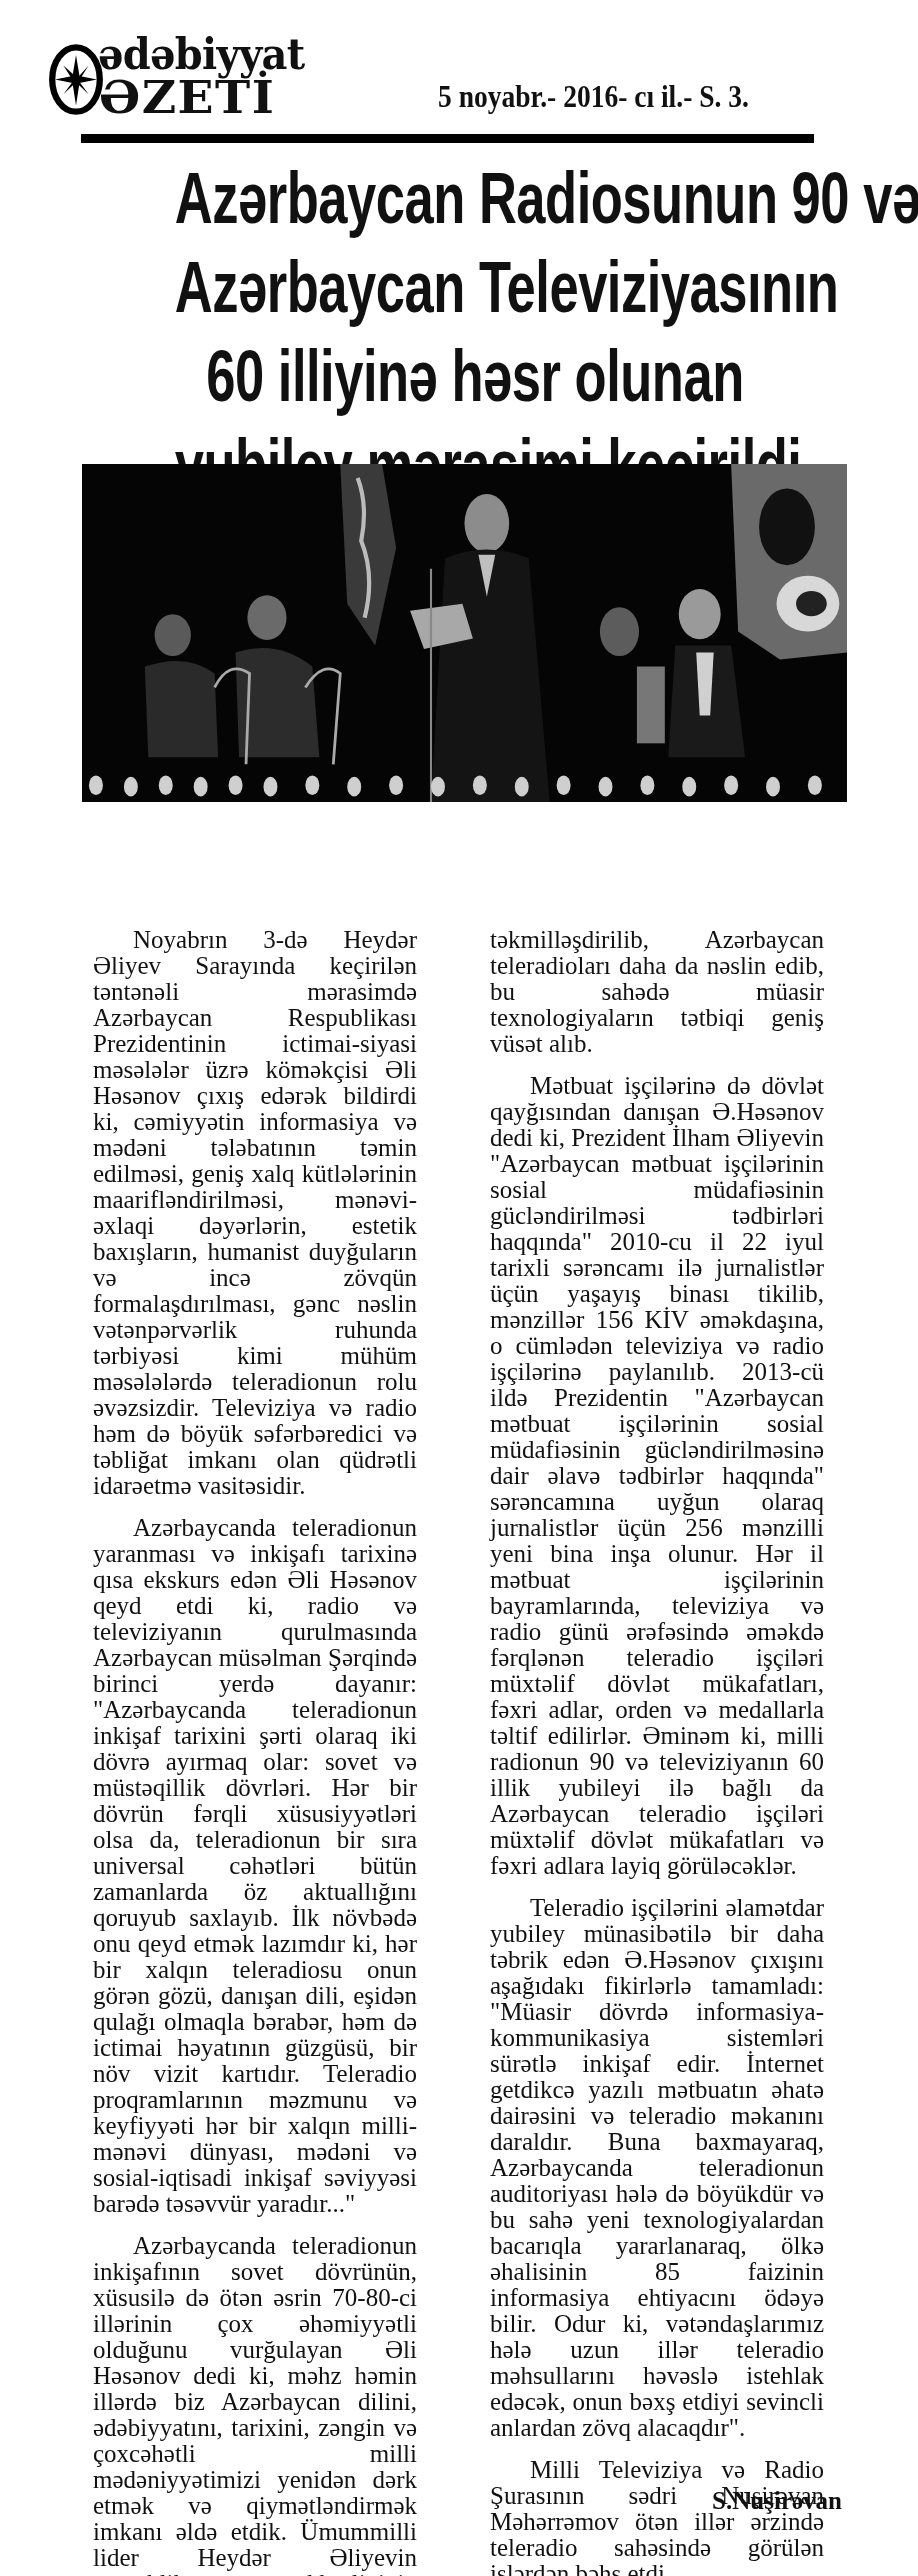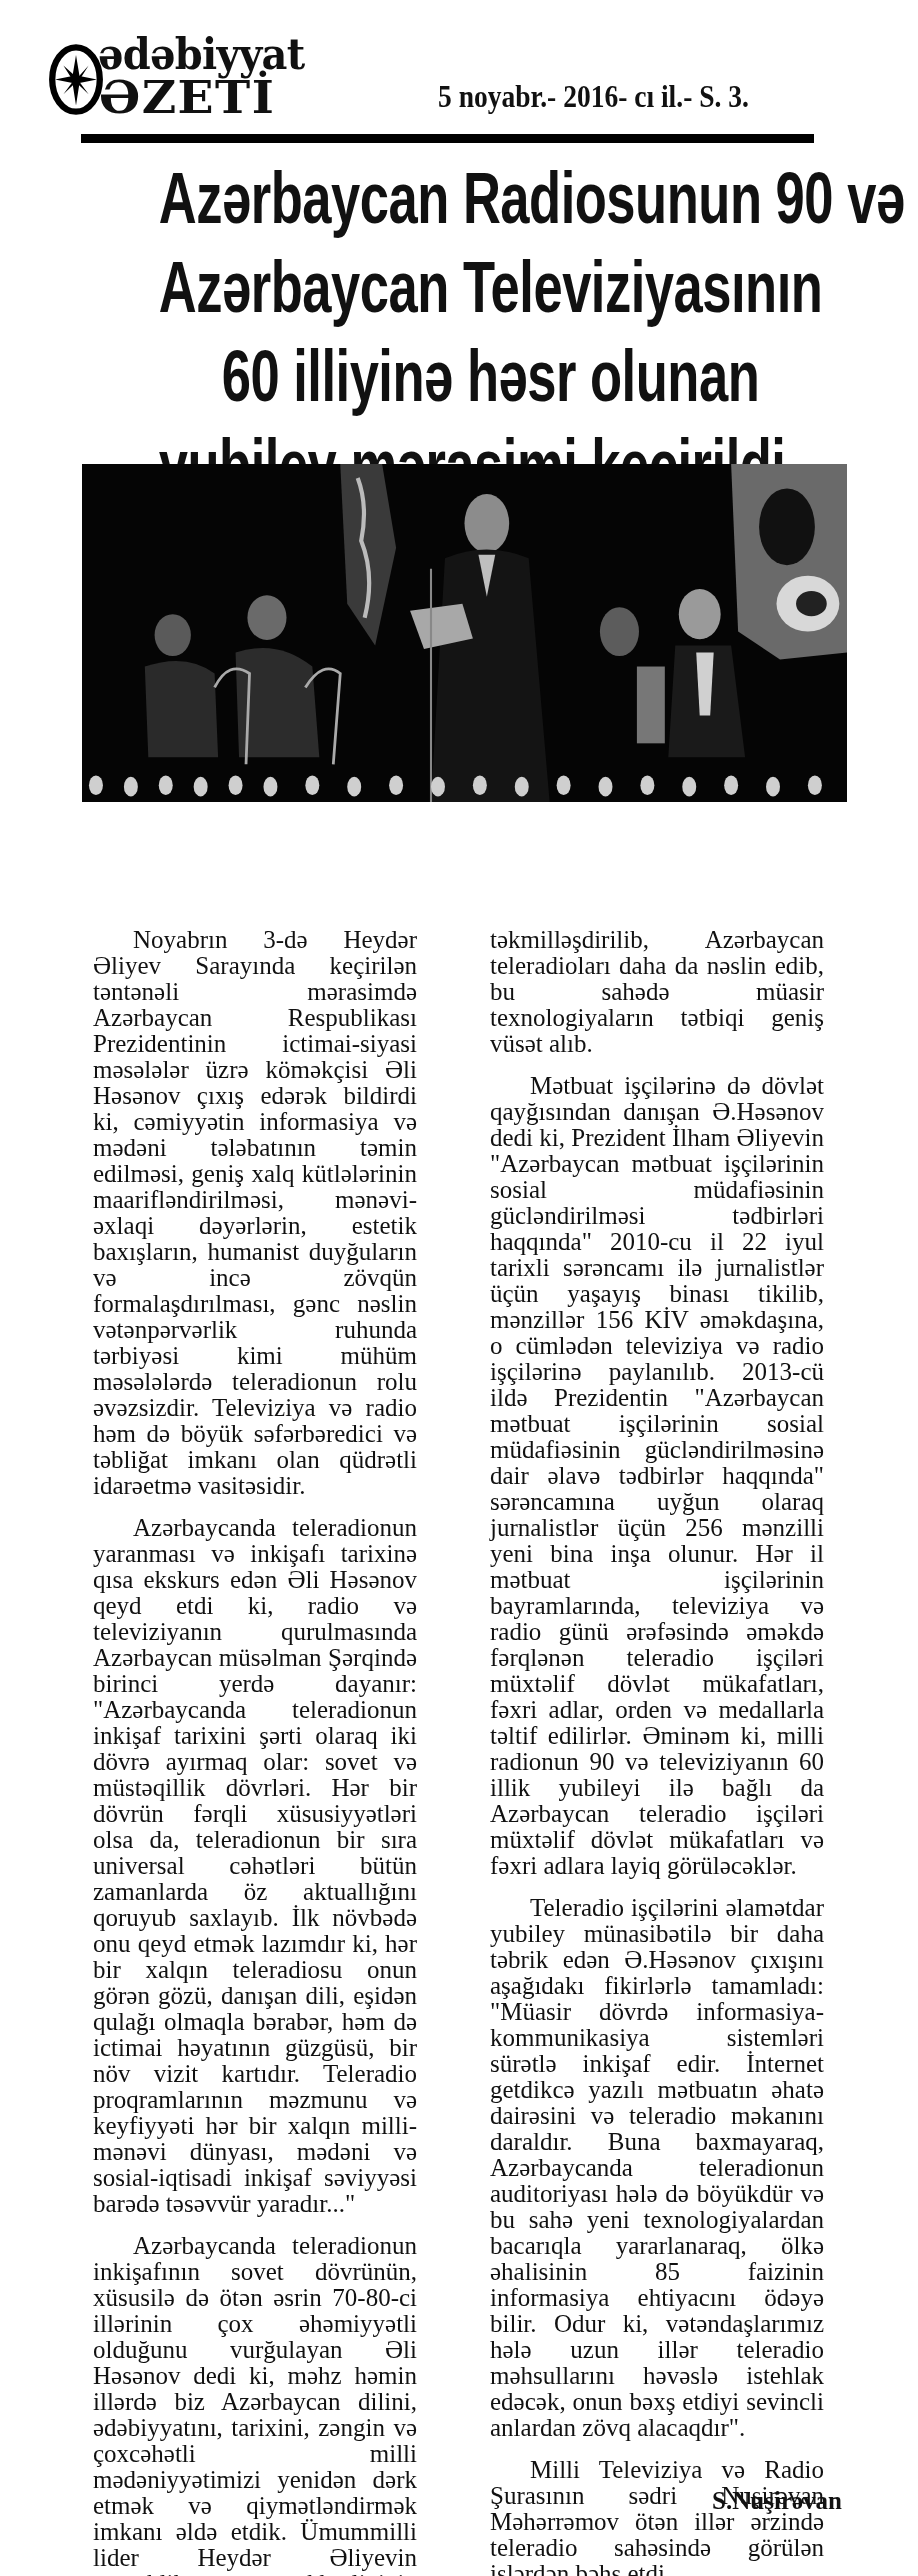--- a/index.html
+++ b/index.html
@@ -4,21 +4,21 @@
 <style>
   html, body { margin: 0; padding: 0; background: #ffffff; }
   body { width: 918px; height: 2576px; position: relative; overflow: hidden; color: #111; }
   .masthead { position: absolute; left: 42px; top: 35px; width: 830px; height: 98px; text-align: right; }
   .logo { position: absolute; left: 0; top: 0; width: 293px; height: 91px; }
   .logo-emblem { position: absolute; left: 5.6px; top: 5.6px; width: 56px; height: 77px; }
   .logo-top { position: absolute; left: 56px; top: -1.4px; font-family: "DejaVu Serif", serif; font-weight: bold; font-size: 40px; letter-spacing: -0.7px; line-height: 1; transform: scaleY(1.05); }
   .logo-bottom { position: absolute; left: 57px; top: 40px; font-family: "DejaVu Serif", serif; font-weight: bold; font-size: 45px; letter-spacing: 1.4px; line-height: 1; transform: scaleX(1.05); transform-origin: left; }
   .dateline { position: absolute; left: 396px; top: 42px; font-family: "Liberation Serif", serif; font-weight: bold; font-size: 32px; line-height: 1.2; transform: scaleX(0.86); transform-origin: left; white-space: nowrap; }
   .rule { position: absolute; left: 81px; top: 134px; width: 733px; height: 9px; background: #000; }
-  .headline { position: absolute; left: 42px; top: 153px; width: 834px; text-align: right; }
+  .headline { position: absolute; left: 58px; top: 153px; width: 834px; text-align: center; }
   .headline-line { font-family: "Liberation Sans", sans-serif; font-weight: bold; font-size: 73px; line-height: 89px; letter-spacing: -0.7px; white-space: nowrap; transform: scaleX(0.72); }
   .photo { position: absolute; left: 82px; top: 464px; width: 765px; height: 338px; background: #000; overflow: hidden; }
   .photo svg { width: 100%; height: 100%; display: block; }
   .col { position: absolute; top: 911px; font-family: "Liberation Serif", serif; font-size: 25px; line-height: 26px; text-align: justify; hyphens: manual; }
   .col-left { left: 77px; width: 356px; }
   .col-right { left: 474px; width: 366px; }
   .col p { margin: 16px; text-indent: 1.6em; }
   .col p.cont { text-indent: 0; }
   .col p + p { margin-top: 2.8px; }
   .byline { position: absolute; left: 663px; top: 2487px; width: 179px; text-align: right; font-family: "Liberation Serif", serif; font-weight: bold; font-size: 25px; }

